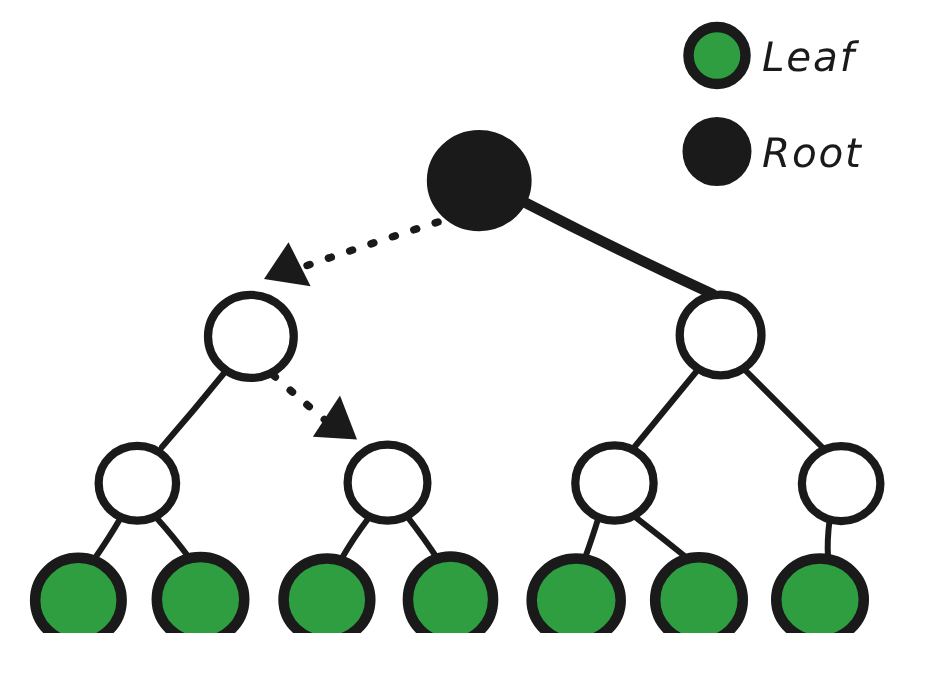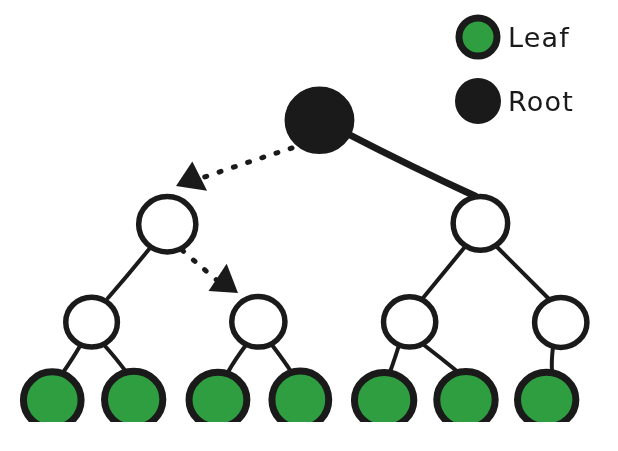--- a/index.html
+++ b/index.html
@@ -10,20 +10,21 @@
   }
   body {
     font-family: "DejaVu Sans", sans-serif;
   }
   #canvas-wrap {
     position: relative;
     width: 618px;
     height: 422px;
     background: #ffffff;
     overflow: hidden;
+    font-style: italic;
   }
   svg#tree-svg {
     position: absolute;
     left: 0;
     top: 0;
     width: 618px;
     height: 451px;
     display: block;
   }
   .legend-label {

